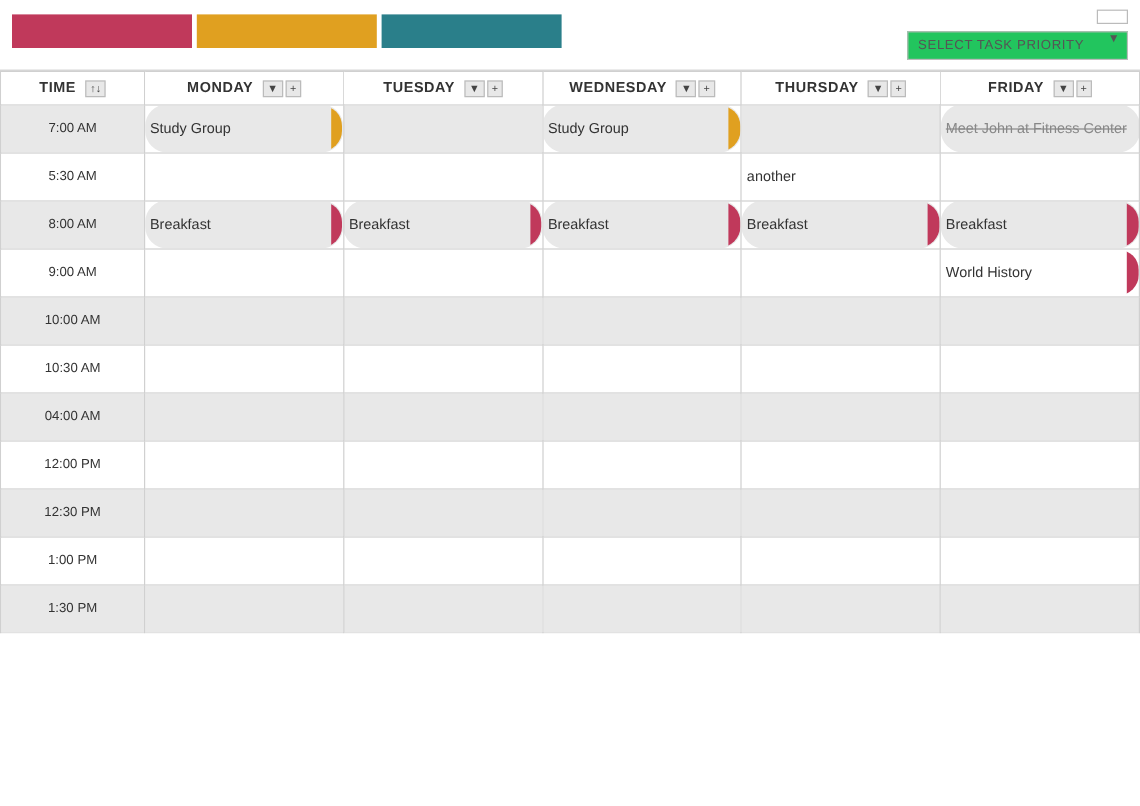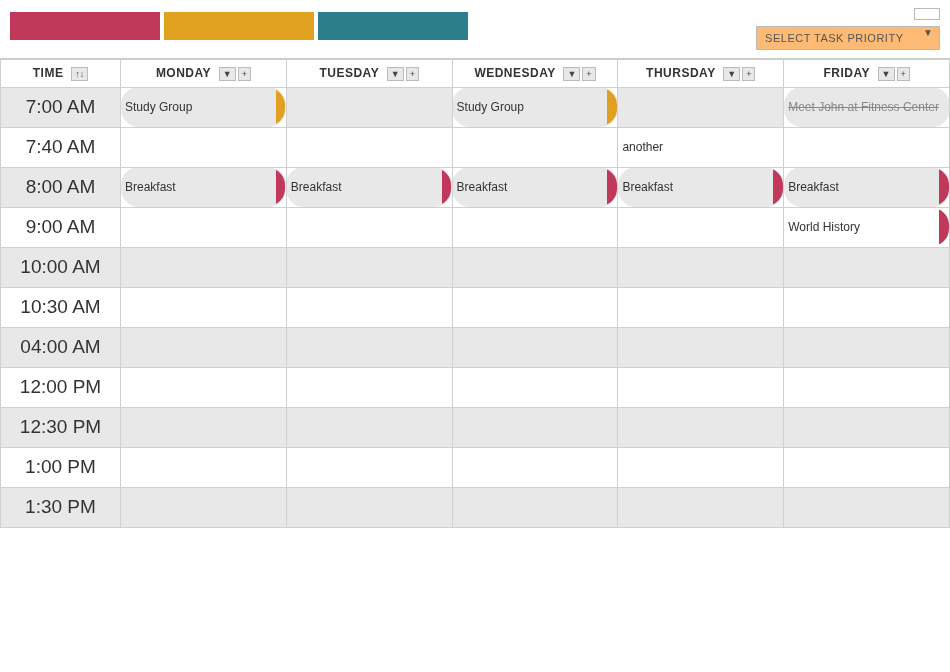--- a/index.html
+++ b/index.html
@@ -45,21 +45,21 @@
       font-size: 11px;
       font-weight: bold;
       letter-spacing: 0.5px;
       cursor: pointer;
       color: #333;
       text-transform: uppercase;
     }
     .priority-select-wrap {
       display: flex;
       border: 1px solid #bbb;
-      background: #fdba74;
+      background: #22c55e;
     }
     .priority-select {
       border: none;
       background: transparent;
       padding: 5px 8px;
       font-size: 11px;
       color: #555;
       letter-spacing: 0.5px;
       width: 160px;
       cursor: pointer;
@@ -132,21 +132,21 @@
       color: #333;
       position: relative;
       overflow: hidden;
     }
 
     td.time-cell {
       text-align: center;
       font-weight: normal;
       color: #333;
       background: inherit;
-      font-size: 19px;
+      font-size: 11px;
       width: 120px;
     }
 
     .task-cell {
       position: relative;
       overflow: hidden;
       border-radius: 18px;
     }
 
     .task-text {
@@ -249,21 +249,21 @@
     <tbody id="calendar-body">
     <tr>
           <td class="time-cell">7:00 AM</td>
           <td class="task-cell"><span class="task-text">Study Group</span><div class="priority-bar bar-medium"></div></td>
           <td></td>
           <td class="task-cell"><span class="task-text">Study Group</span><div class="priority-bar bar-medium"></div></td>
           <td></td>
           <td class="task-cell task-strikethrough"><span class="task-text">Meet John at Fitness Center</span></td>
         </tr>
         <tr>
-          <td class="time-cell">7:40 AM</td>
+          <td class="time-cell">5:30 AM</td>
           <td></td>
           <td></td>
           <td></td>
           <td class="task-cell"><span class="task-text">another</span></td>
           <td></td>
         </tr>
         <tr>
           <td class="time-cell">8:00 AM</td>
           <td class="task-cell"><span class="task-text">Breakfast</span><div class="priority-bar bar-high"></div></td>
           <td class="task-cell"><span class="task-text">Breakfast</span><div class="priority-bar bar-high"></div></td>

